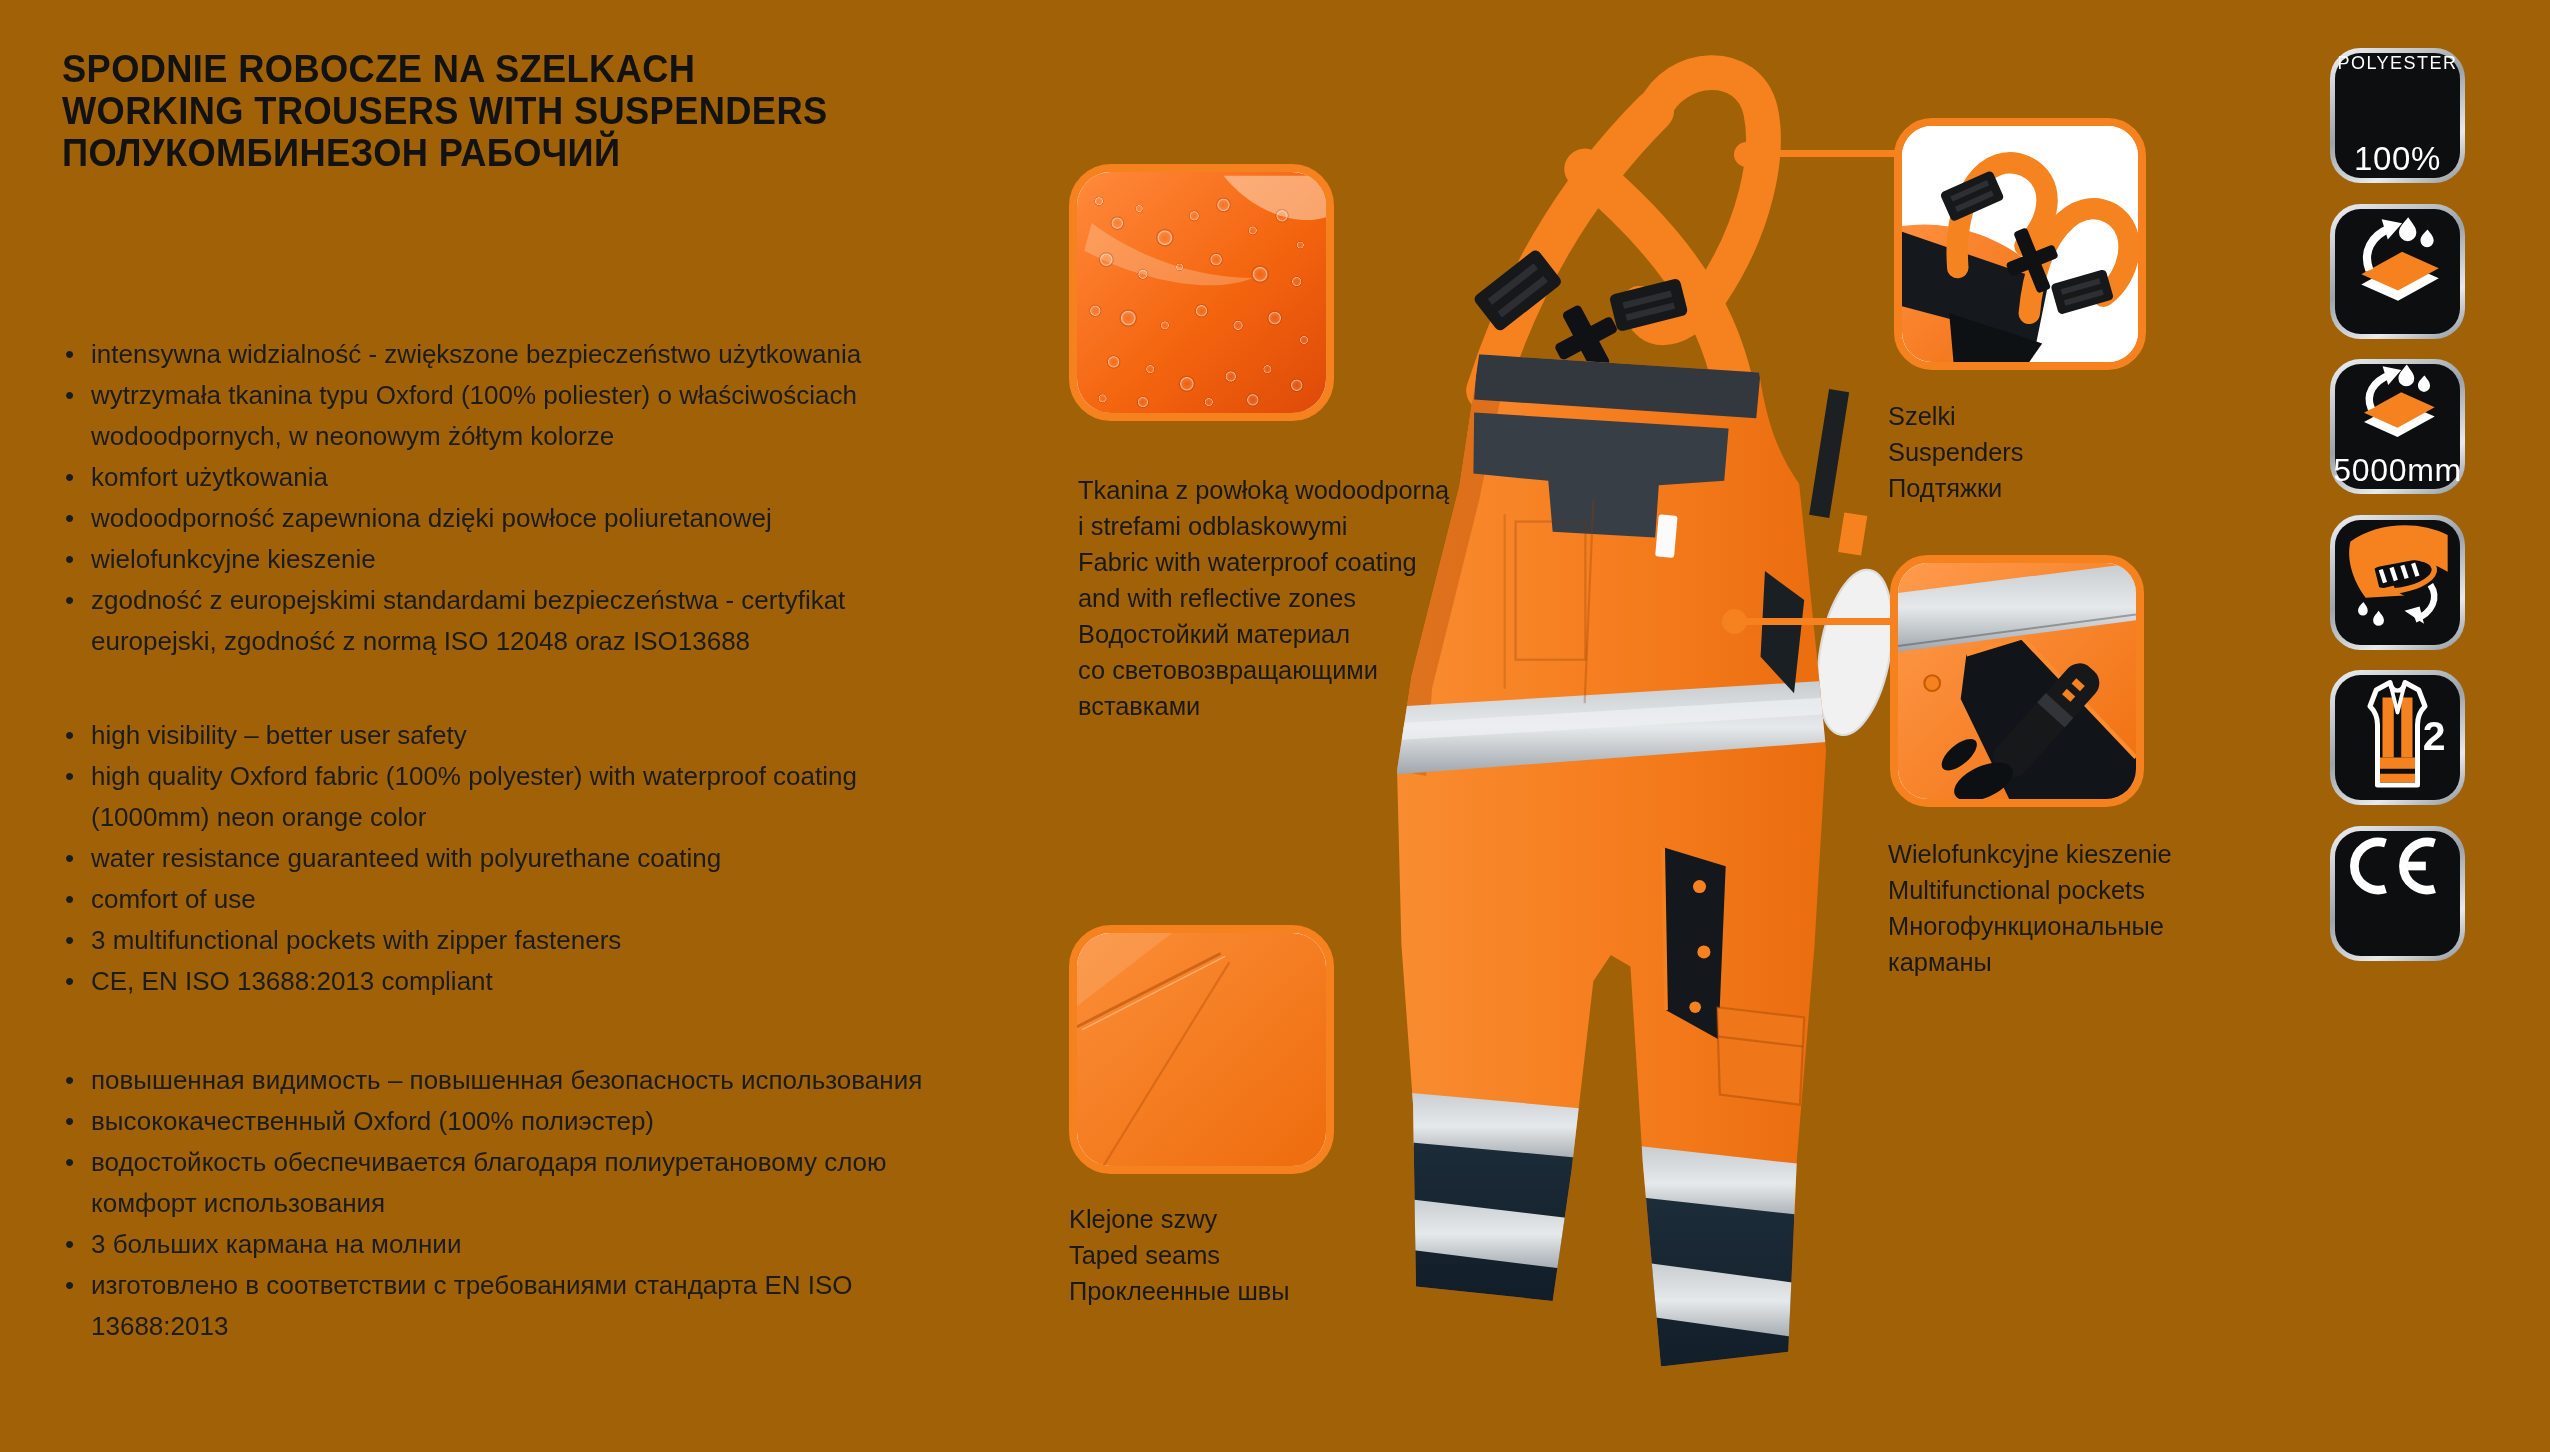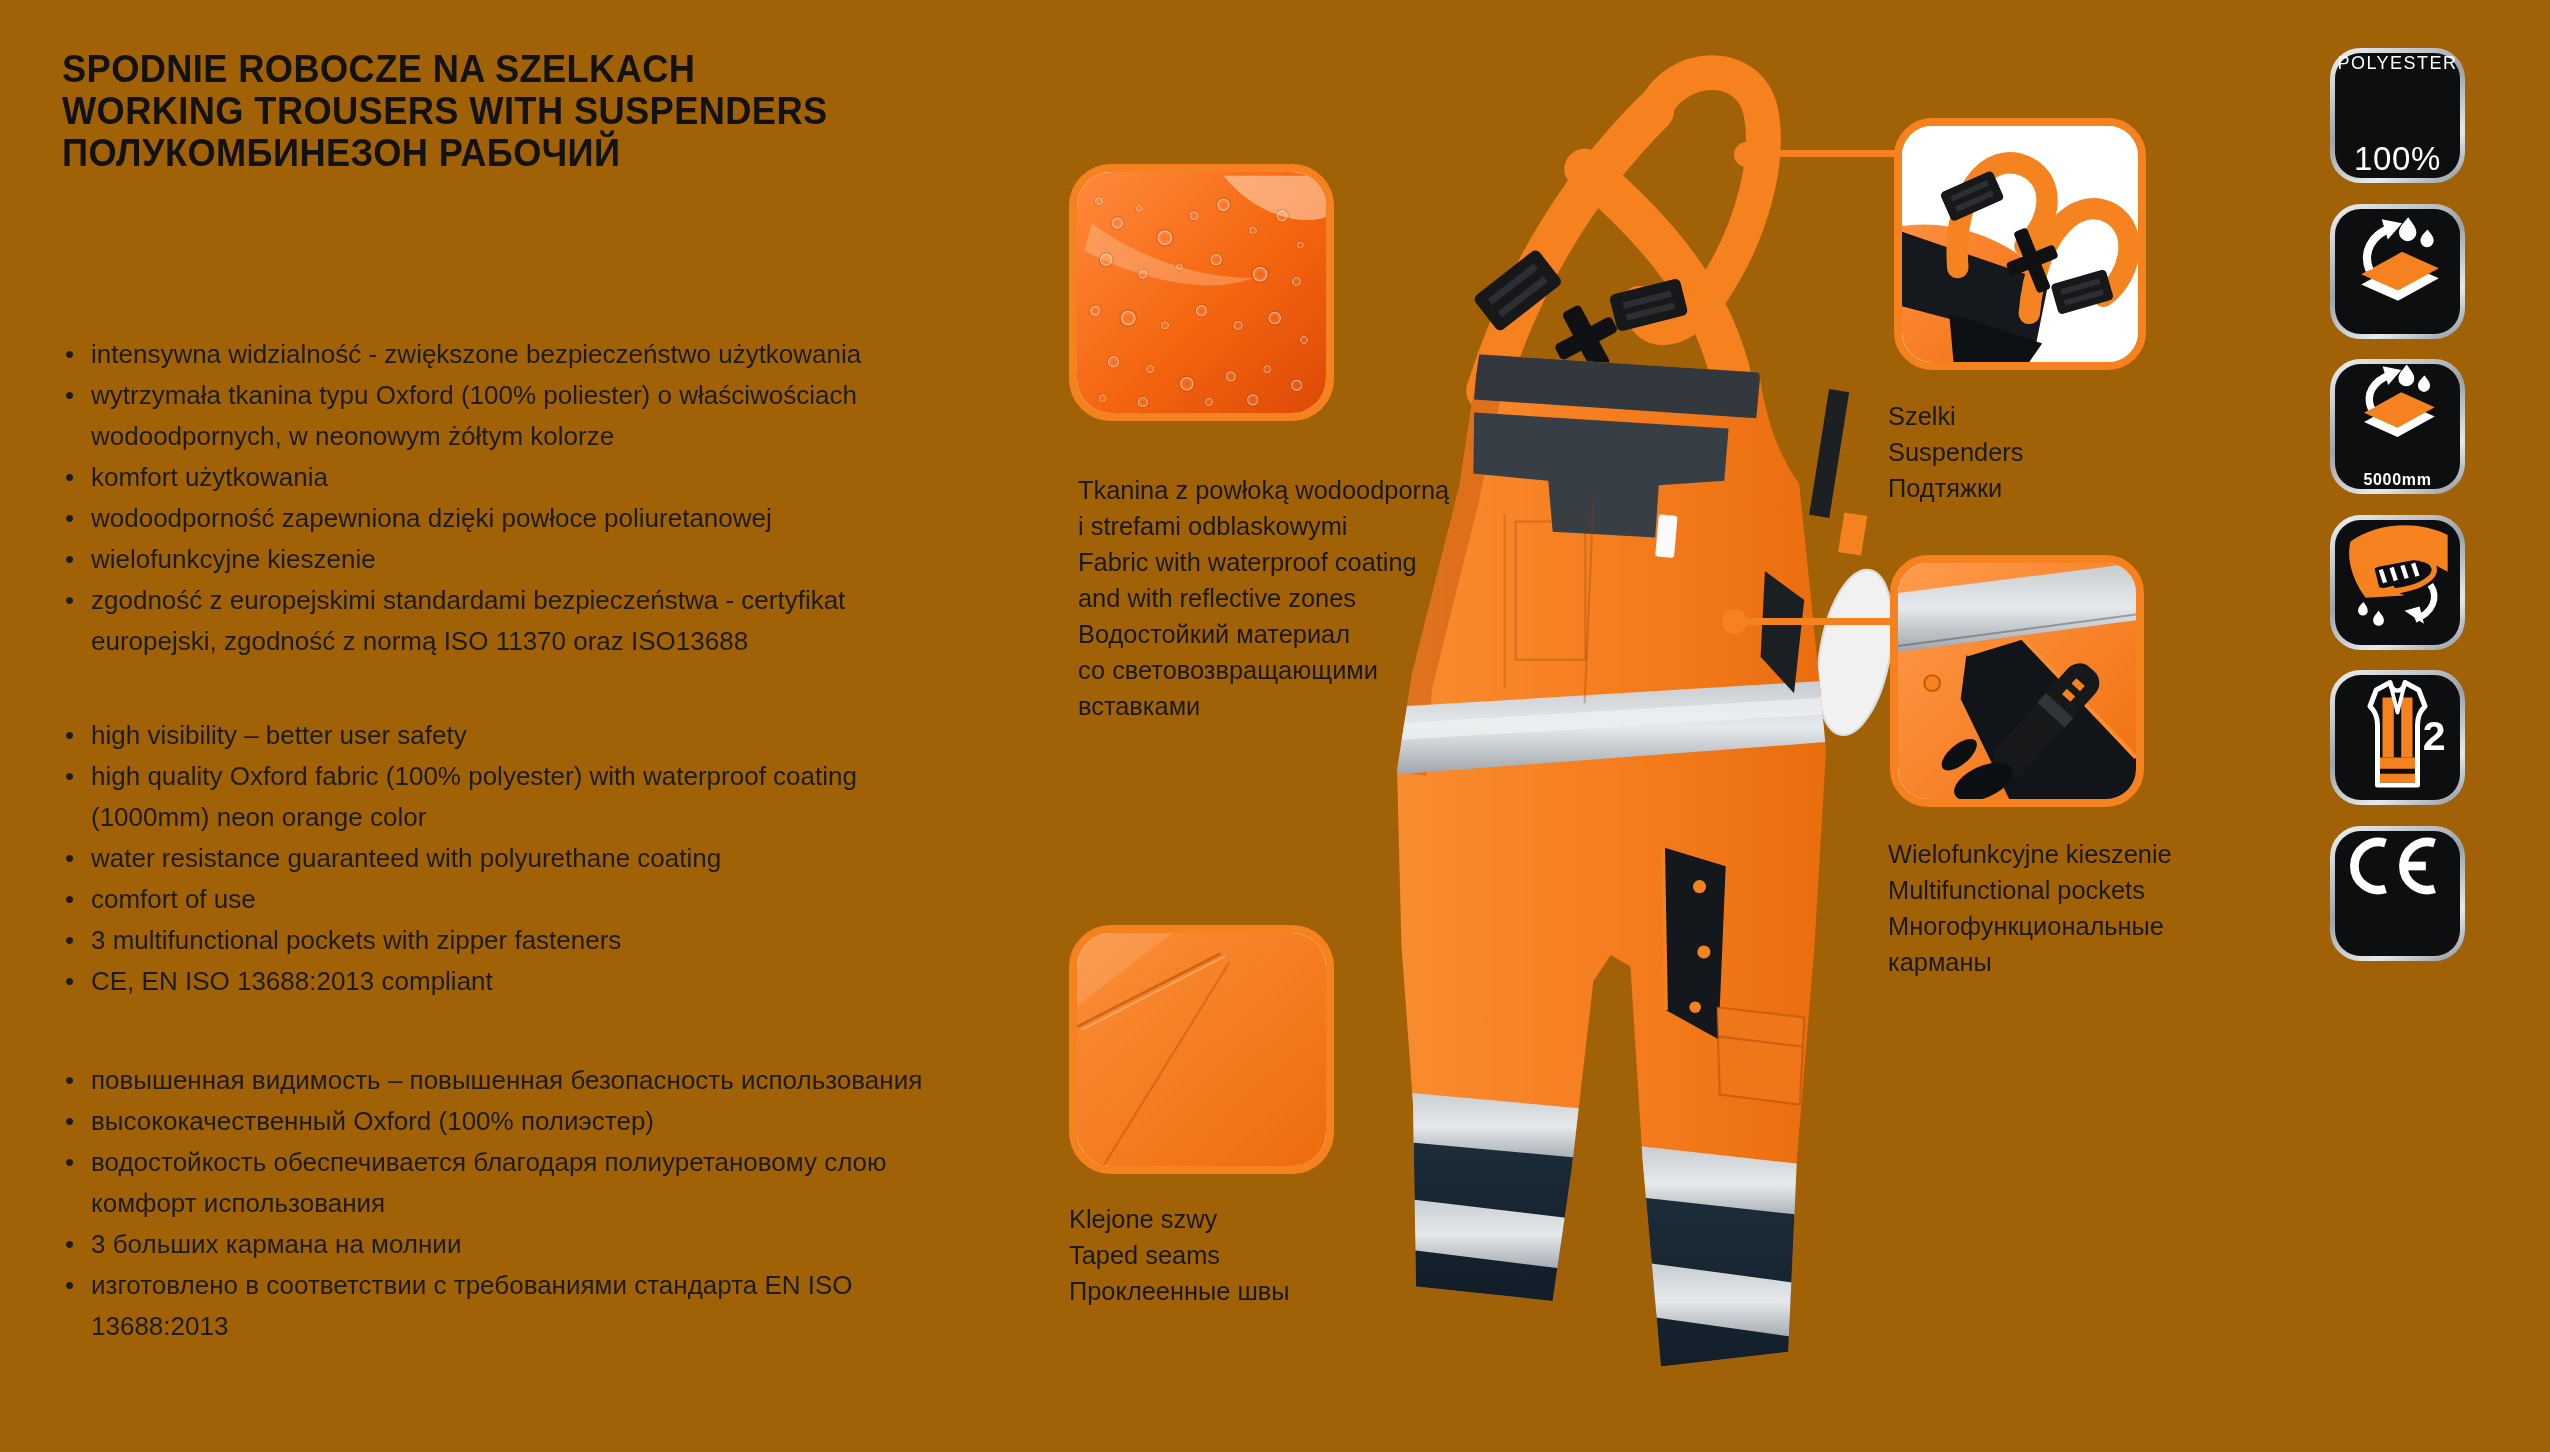--- a/index.html
+++ b/index.html
@@ -56,21 +56,21 @@
                     linear-gradient(150deg,#f2f4f6,#9ba2a8 45%,#e8ebed 75%,#8b9298) border-box;
          display:flex;flex-direction:column;align-items:center;justify-content:space-between}
   #badge-polyester{top:48px}
   #badge-waterproof{top:204px}
   #badge-5000{top:359px}
   #badge-taped{top:515px}
   #badge-vest{top:670px}
   #badge-ce{top:826px}
   .badge .t1{font-size:18px;letter-spacing:1.5px}
   .badge .t2{font-size:33px;font-weight:400;letter-spacing:0.7px;margin-top:18px}
-  .badge .mm{font-size:16px;font-weight:700;margin-top:-2.9px;letter-spacing:0.7px}
+  .badge .mm{font-size:32px;font-weight:400;margin-top:-2.9px;letter-spacing:0.7px}
   .badge svg{display:block}
   #badge-vest .count{position:absolute;right:14.5px;top:38px;font-size:41px;font-weight:600}
   .sr-only{position:absolute;width:0.7px;height:0.7px;overflow:hidden;clip:rect(0 0 0 0);white-space:nowrap}
 </style>
 </head>
 <body>
 
 <div class="stage">
 
   <div class="title">
@@ -80,21 +80,21 @@
   </div>
 
   <ul class="features" id="features-pl">
     <li>intensywna widzialność - zwiększone bezpieczeństwo użytkowania</li>
     <li>wytrzymała tkanina typu Oxford (100% poliester) o właściwościach
 wodoodpornych, w neonowym żółtym kolorze</li>
     <li>komfort użytkowania</li>
     <li>wodoodporność zapewniona dzięki powłoce poliuretanowej</li>
     <li>wielofunkcyjne kieszenie</li>
     <li>zgodność z europejskimi standardami bezpieczeństwa - certyfikat
-europejski, zgodność z normą ISO 11370 oraz ISO13688</li>
+europejski, zgodność z normą ISO 12048 oraz ISO13688</li>
   </ul>
   <ul class="features" id="features-en">
     <li>high visibility – better user safety</li>
     <li>high quality Oxford fabric (100% polyester) with waterproof coating
 (1000mm) neon orange color</li>
     <li>water resistance guaranteed with polyurethane coating</li>
     <li>comfort of use</li>
     <li>3 multifunctional pockets with zipper fasteners</li>
     <li>CE, EN ISO 13688:2013 compliant</li>
   </ul>

